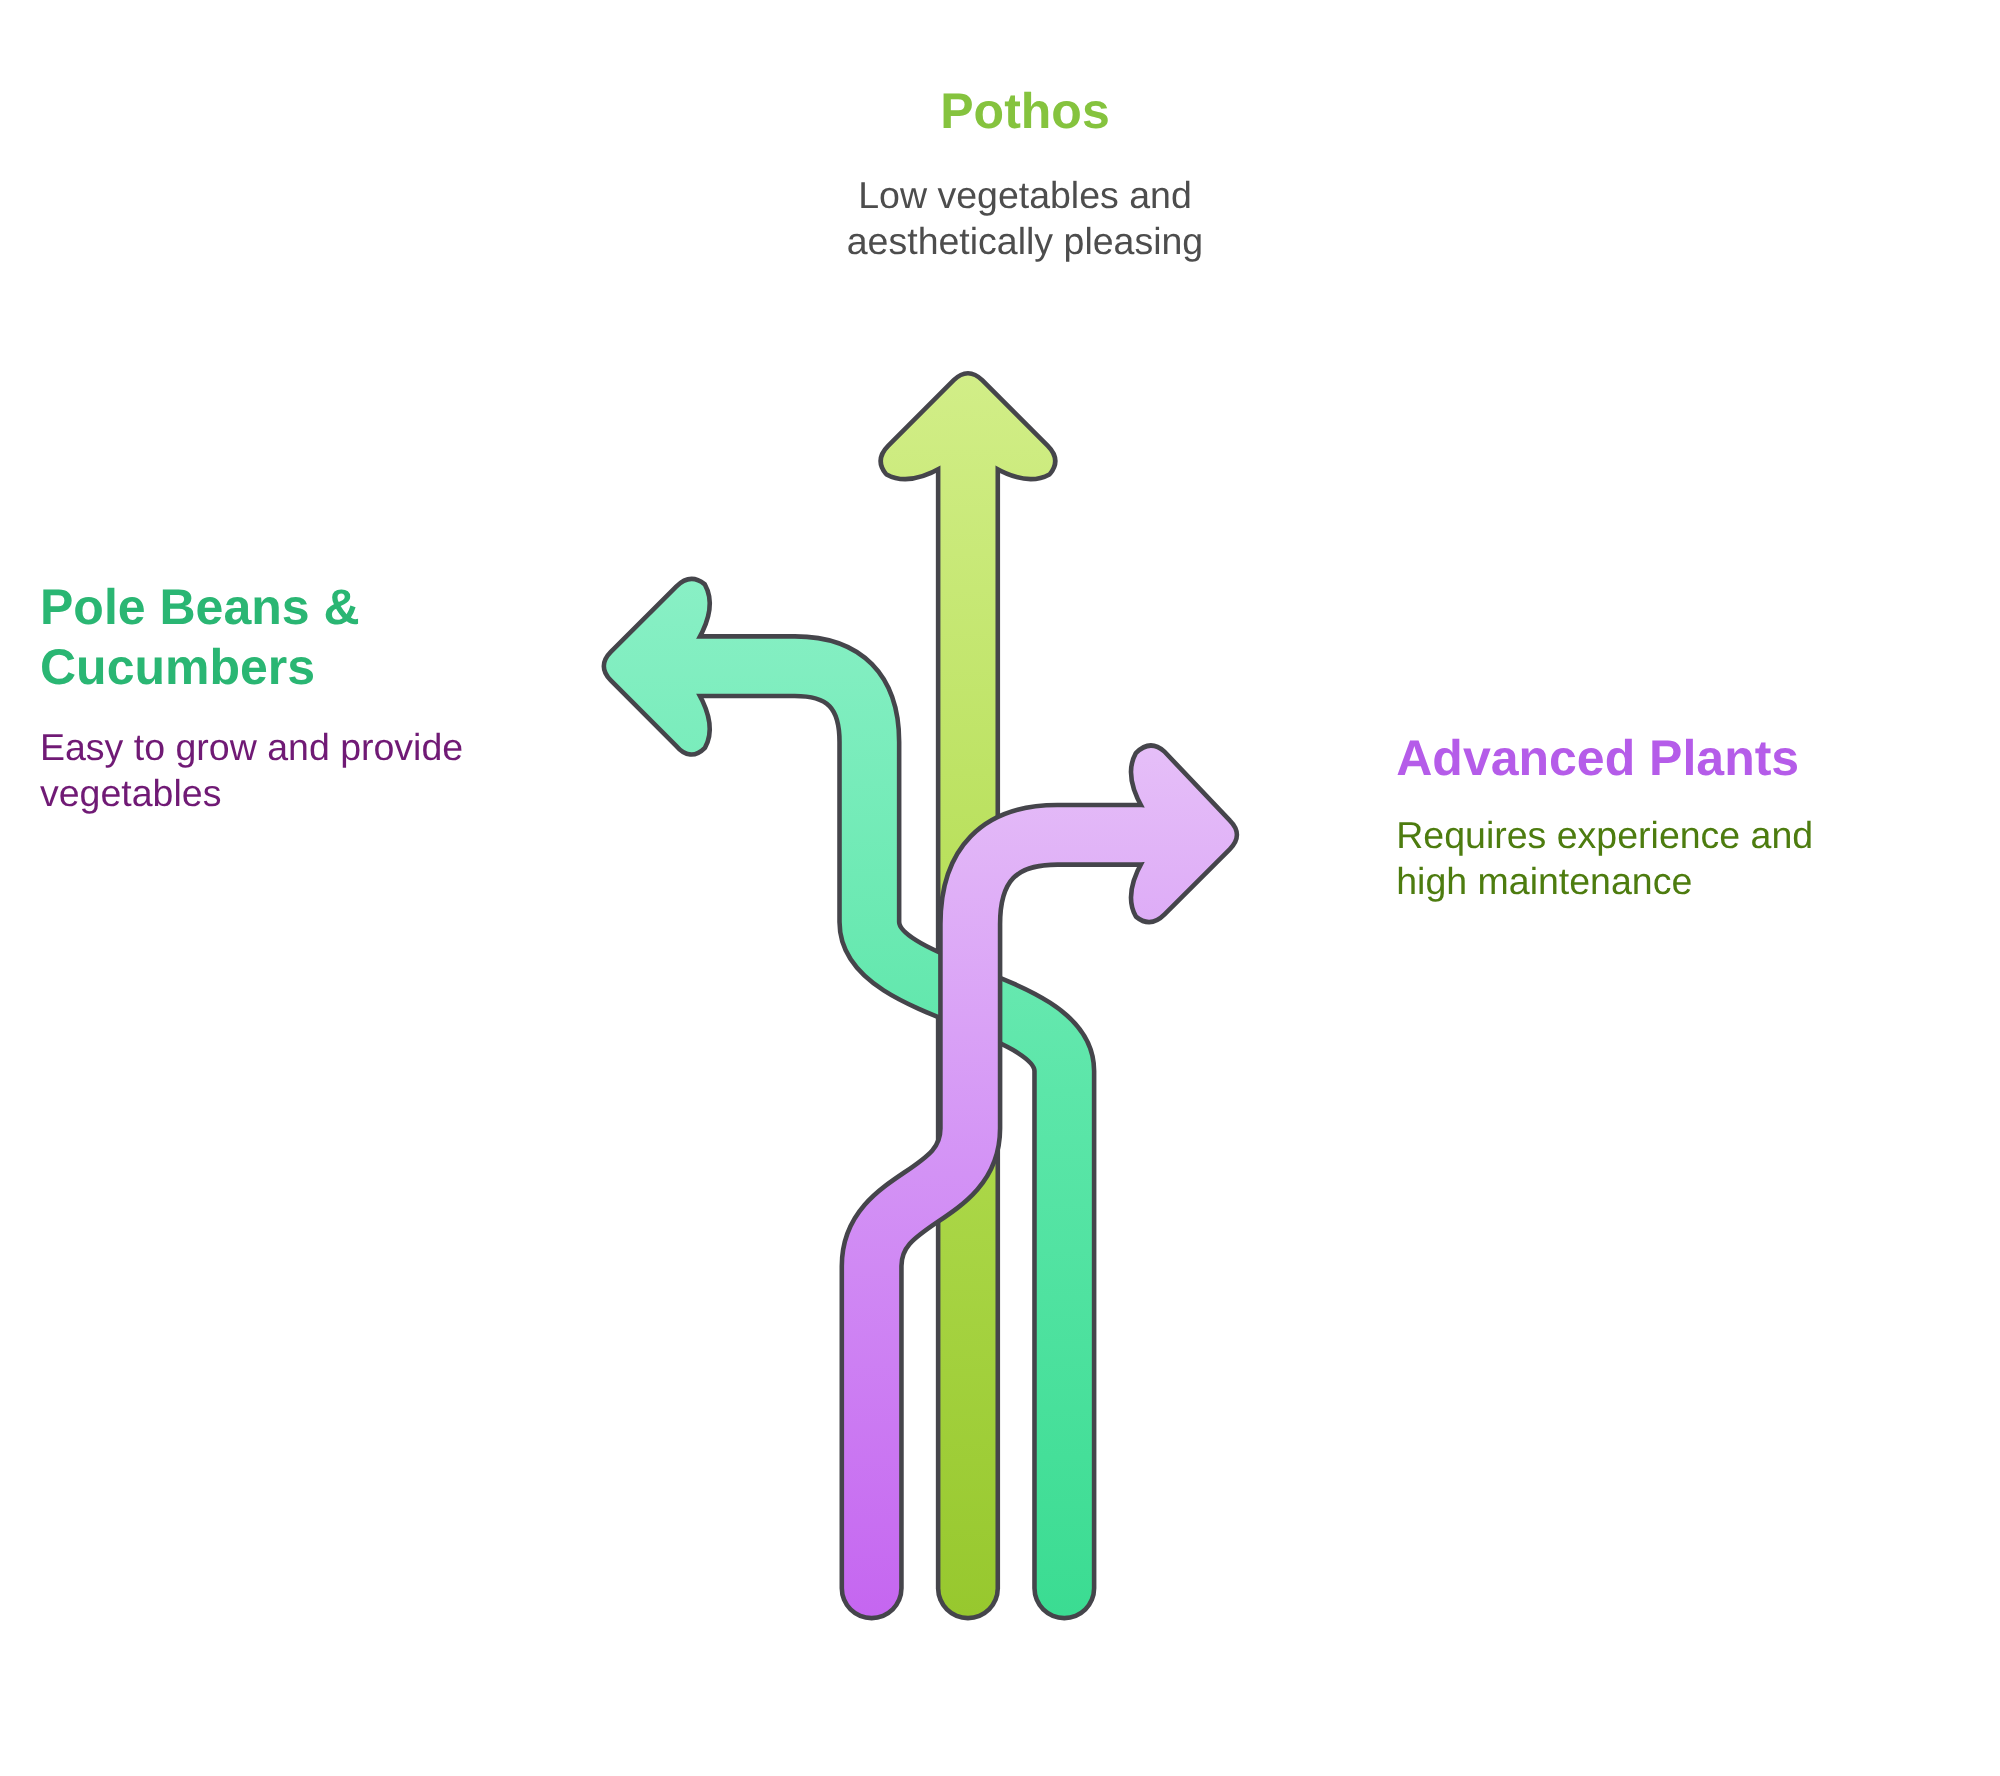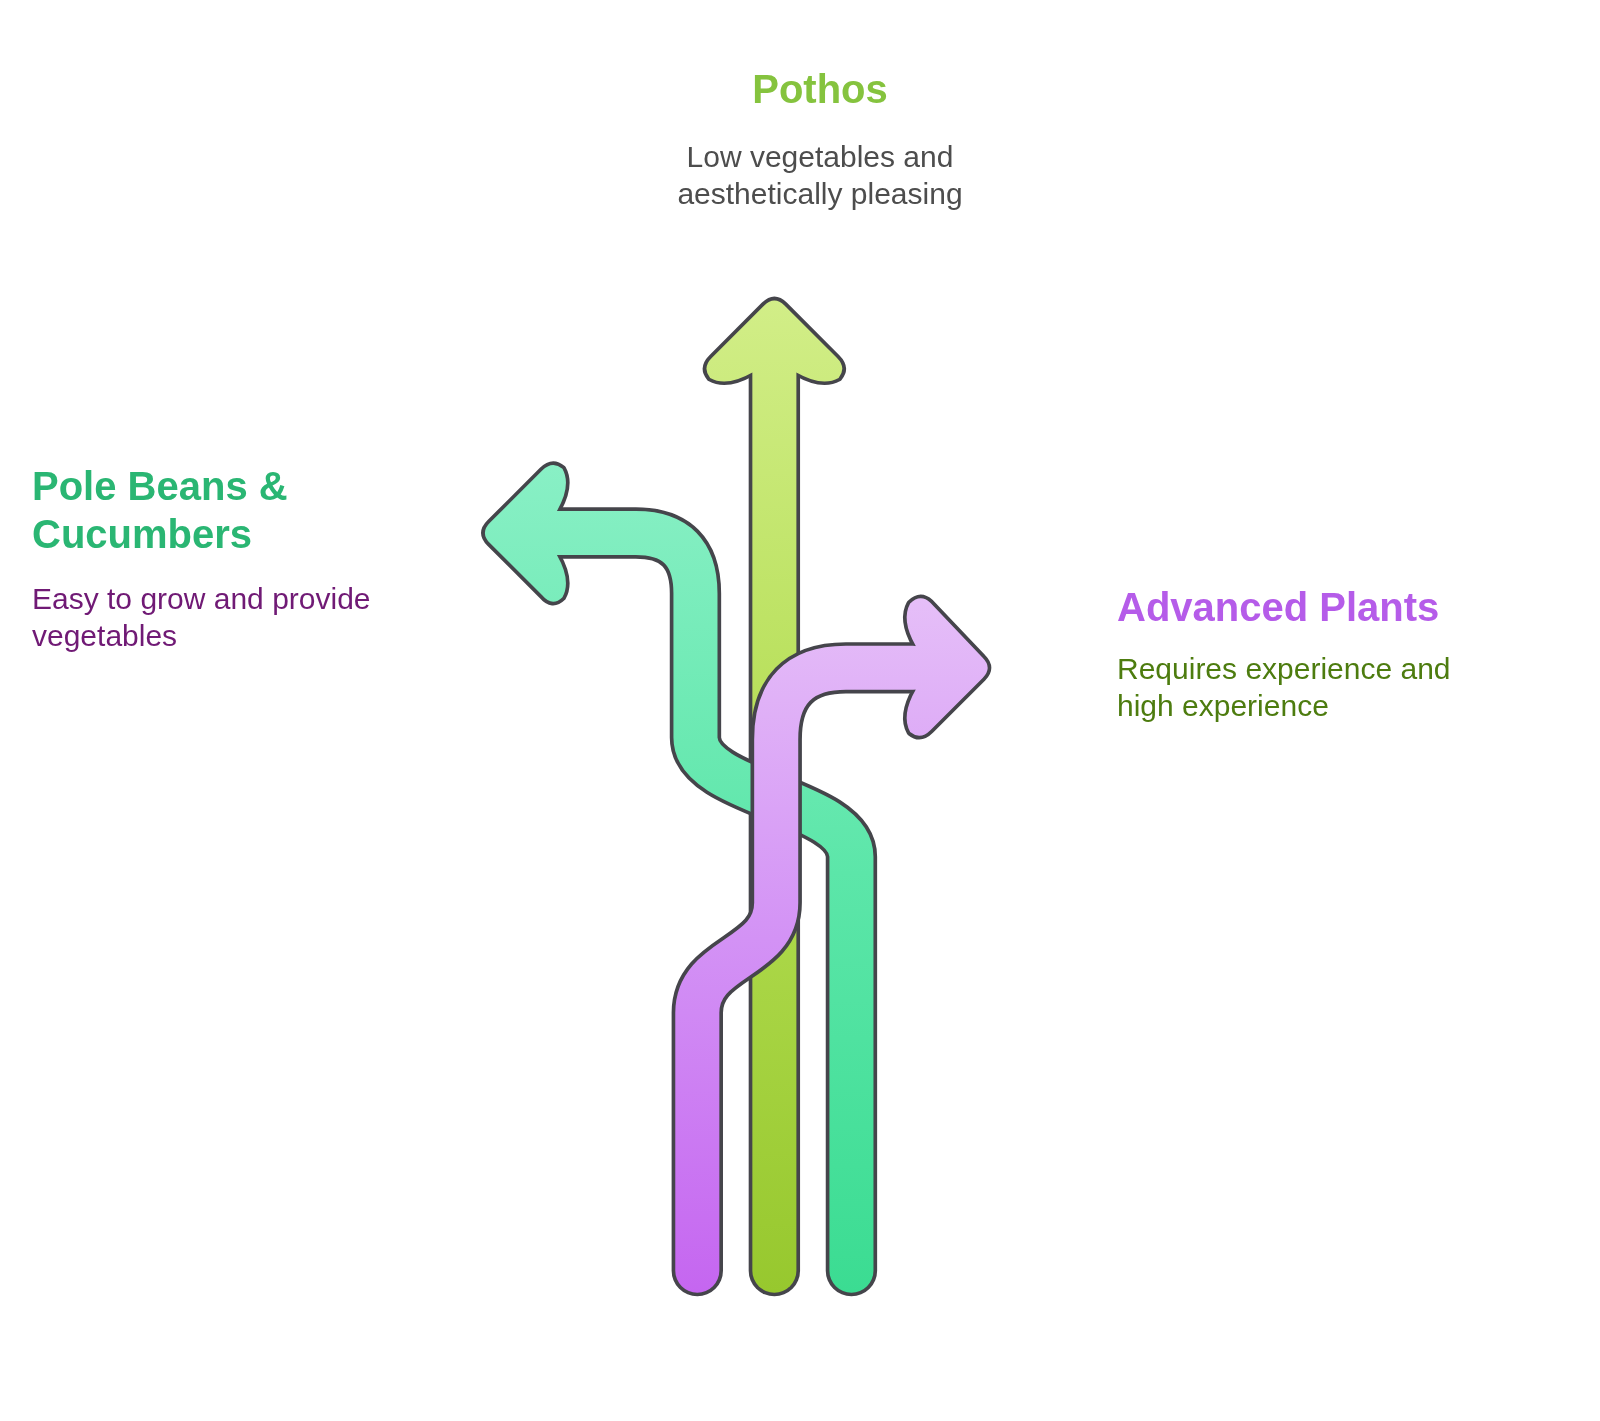--- a/index.html
+++ b/index.html
@@ -128,17 +128,17 @@
     <div class="branch-desc" style="color: #701a75;">
       <div>Easy to grow and provide</div>
       <div>vegetables</div>
     </div>
   </div>
 
   <div class="label-block block-advanced">
     <div class="branch-title" style="color: rgb(181, 92, 233);">Advanced Plants</div>
     <div class="branch-desc" style="color: #4d7c0f;">
       <div>Requires experience and</div>
-      <div>high experience</div>
+      <div>high maintenance</div>
     </div>
   </div>
 
 </div>
 
 </body></html>

